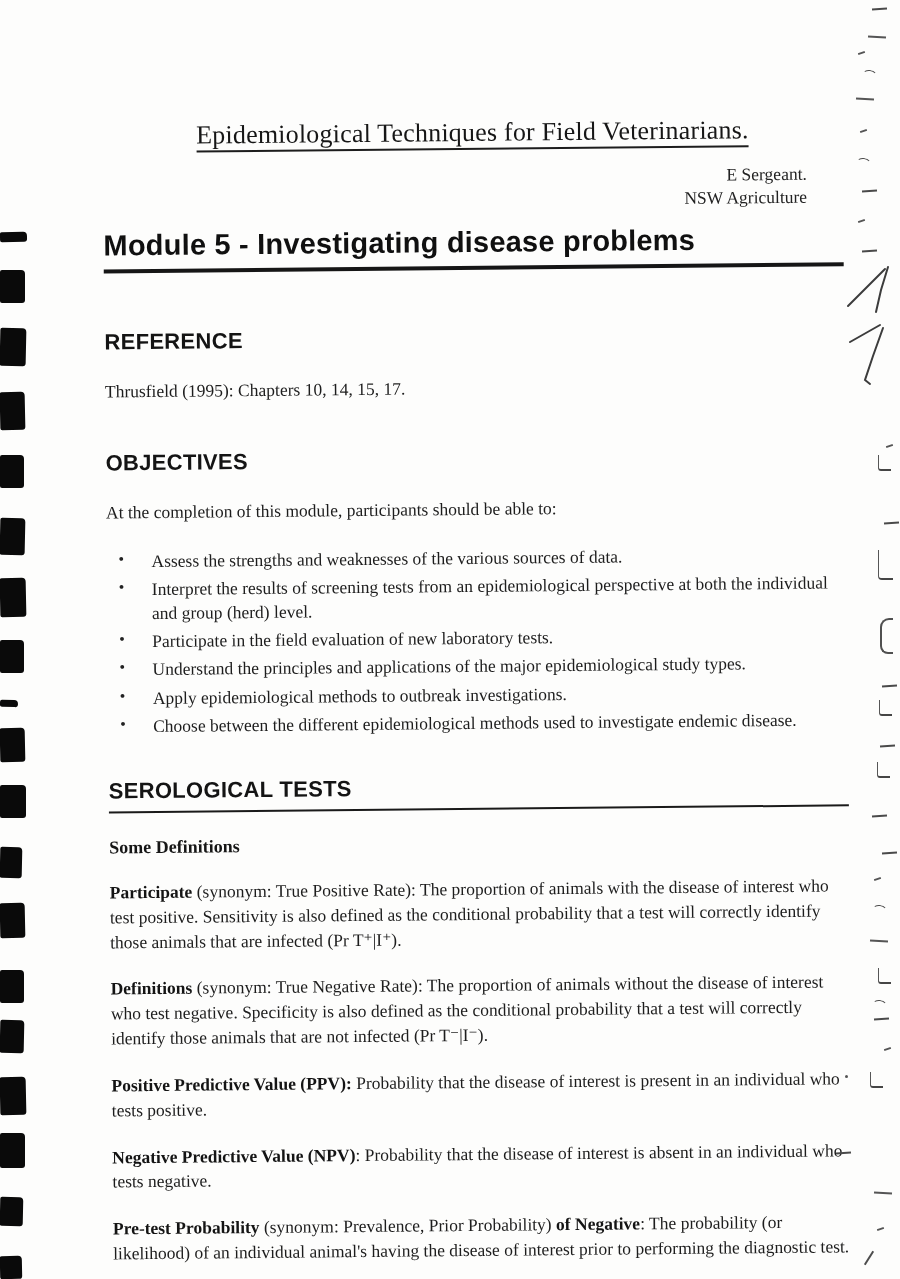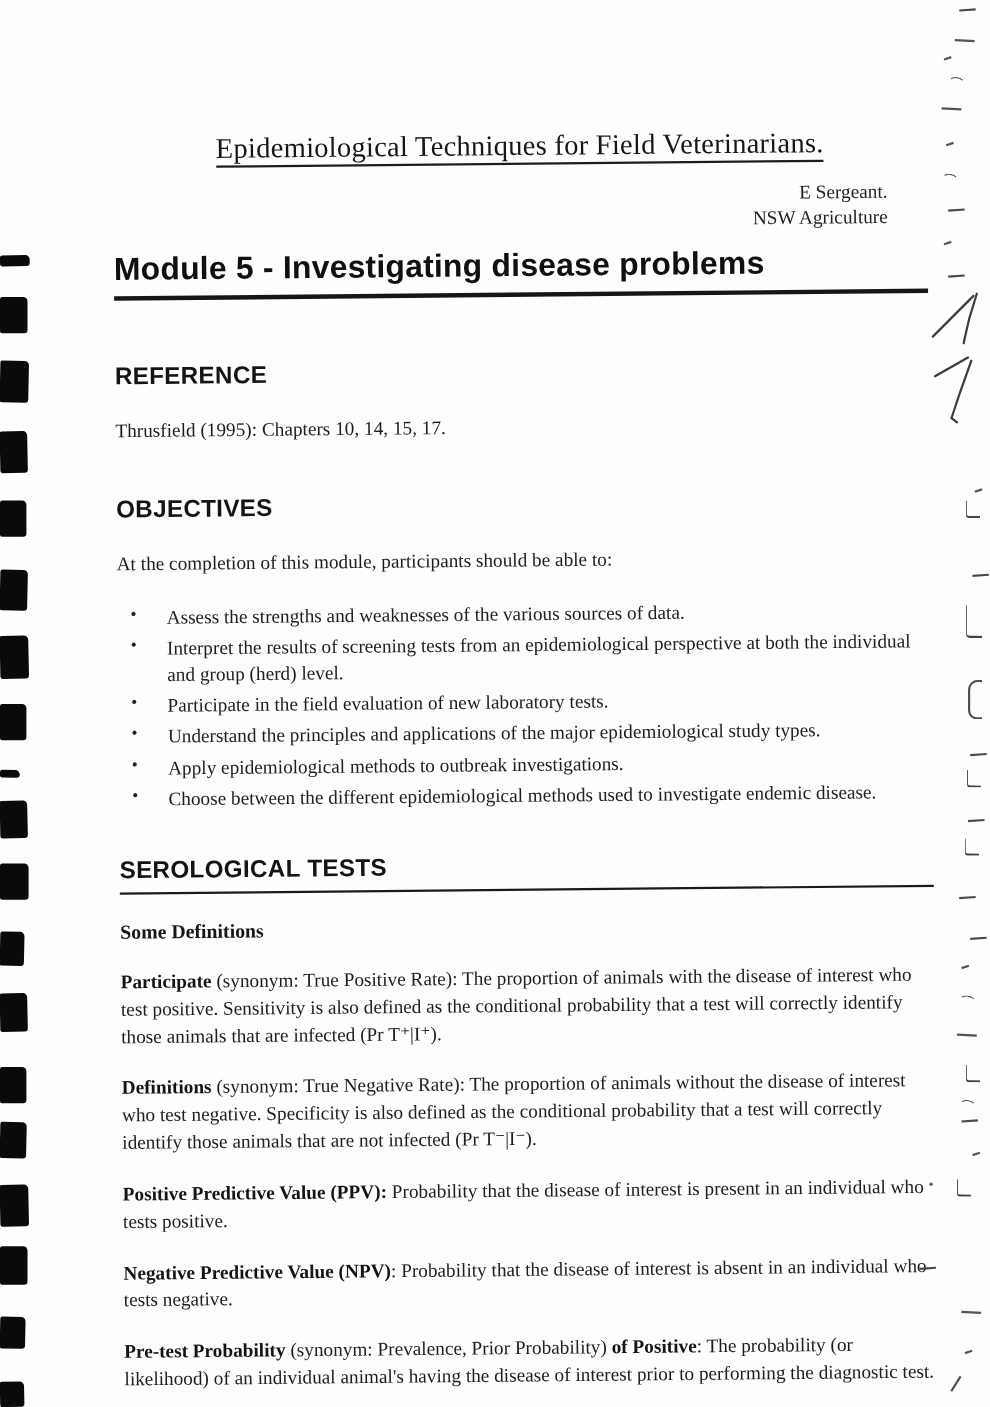--- a/index.html
+++ b/index.html
@@ -179,21 +179,21 @@
 
     <p class="body-text definition">
       <strong>Positive Predictive Value (PPV):</strong><span> Probability that the disease of interest is present in an individual who tests positive.</span>
     </p>
 
     <p class="body-text definition">
       <strong>Negative Predictive Value (NPV)</strong><span>: Probability that the disease of interest is absent in an individual who tests negative.</span>
     </p>
 
     <p class="body-text definition">
-      <strong>Pre-test Probability</strong><span> (synonym: Prevalence, Prior Probability) </span><strong>of Positive</strong><span>: The probability (or likelihood) of an individual animal's having the disease of interest prior to performing the diagnostic test.</span>
+      <strong>Pre-test Probability</strong><span> (synonym: Prevalence, Prior Probability) </span><strong>of Negative</strong><span>: The probability (or likelihood) of an individual animal's having the disease of interest prior to performing the diagnostic test.</span>
     </p>
 
   </div>
 
   <svg class="pen-mark" style="left:845px; top:262px;" width="55" height="62" viewBox="0 0 55 62">
     <path d="M3,44 L40,7" stroke="#3c3c3c" stroke-width="2" fill="none" stroke-linecap="round"></path>
     <path d="M43,5 L36,28 L31,50" stroke="#3c3c3c" stroke-width="2" fill="none" stroke-linecap="round"></path>
   </svg>
   <svg class="pen-mark" style="left:842px; top:322px;" width="60" height="68" viewBox="0 0 60 68">
     <path d="M8,20 L38,3" stroke="#3c3c3c" stroke-width="2" fill="none" stroke-linecap="round"></path>

